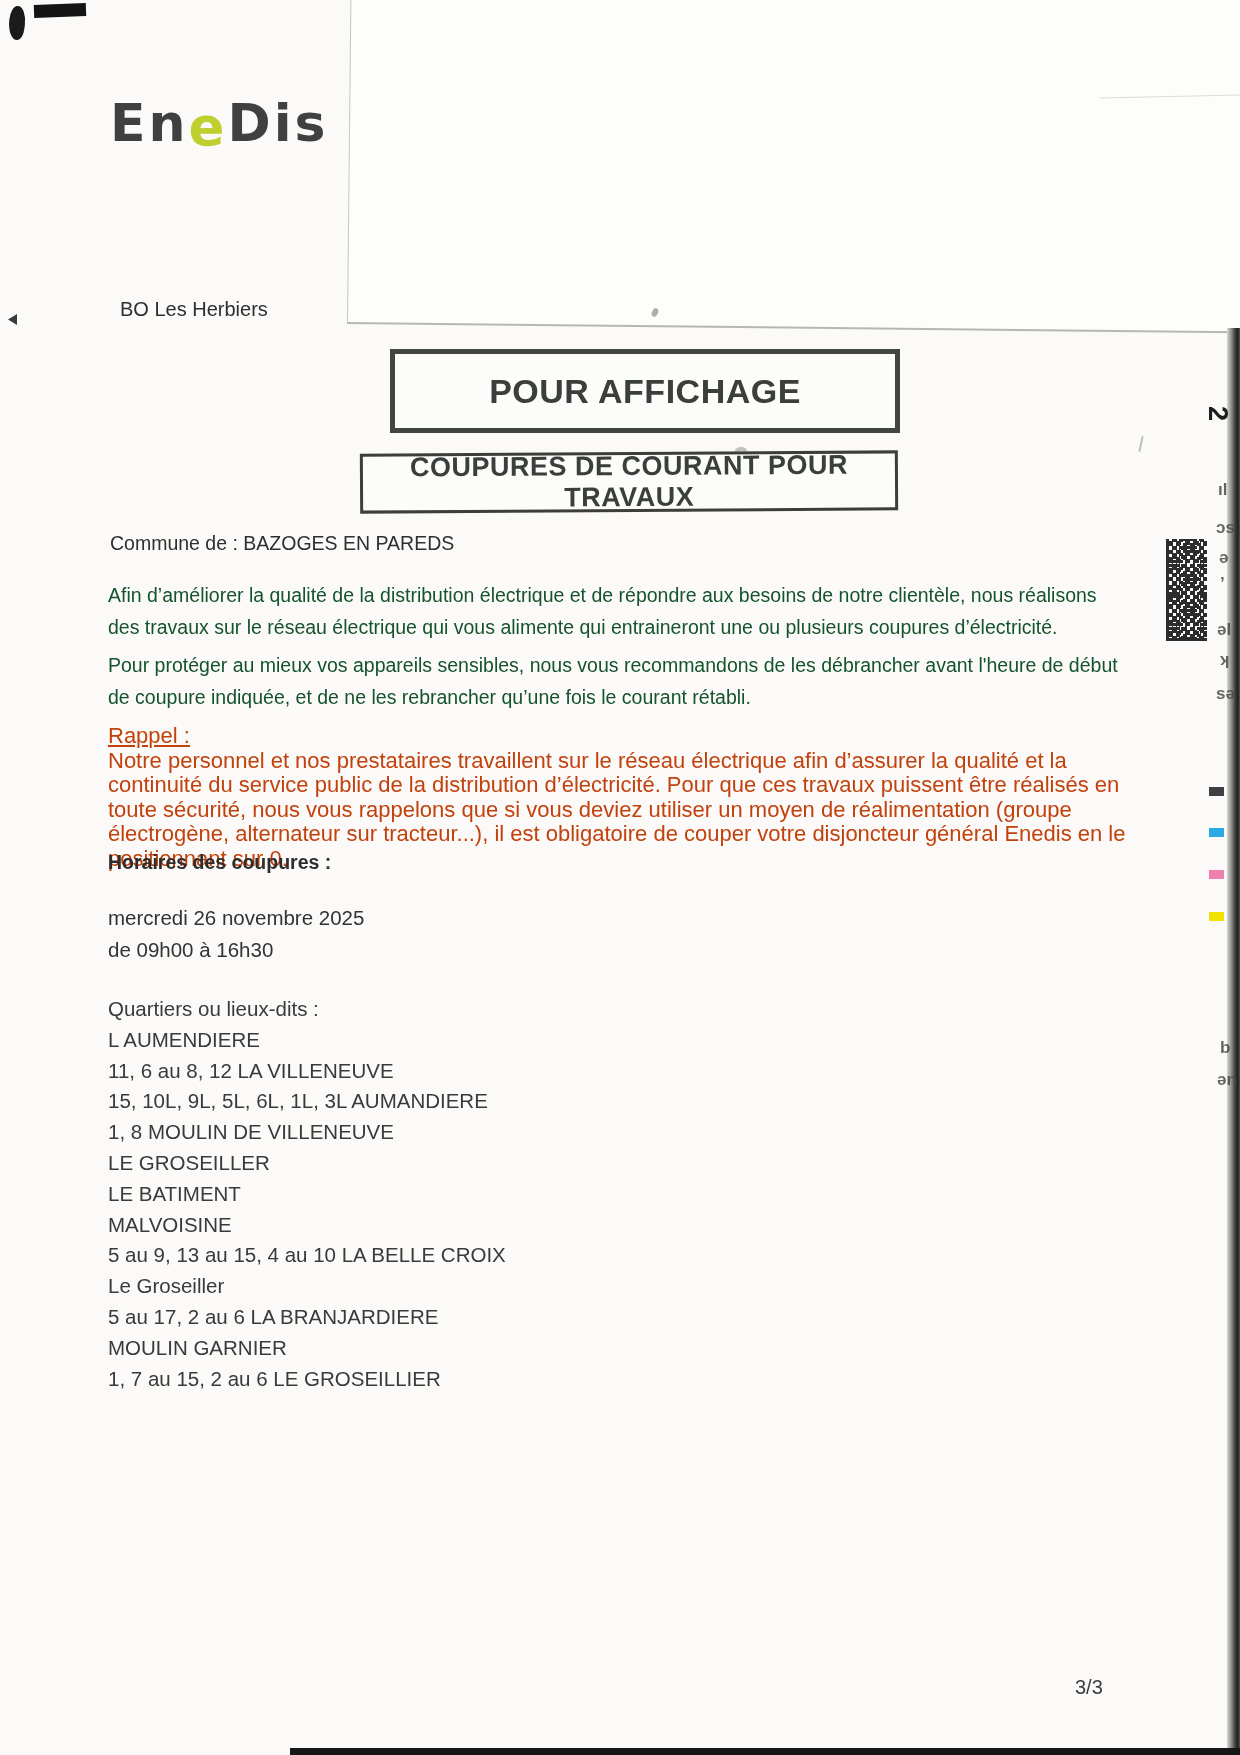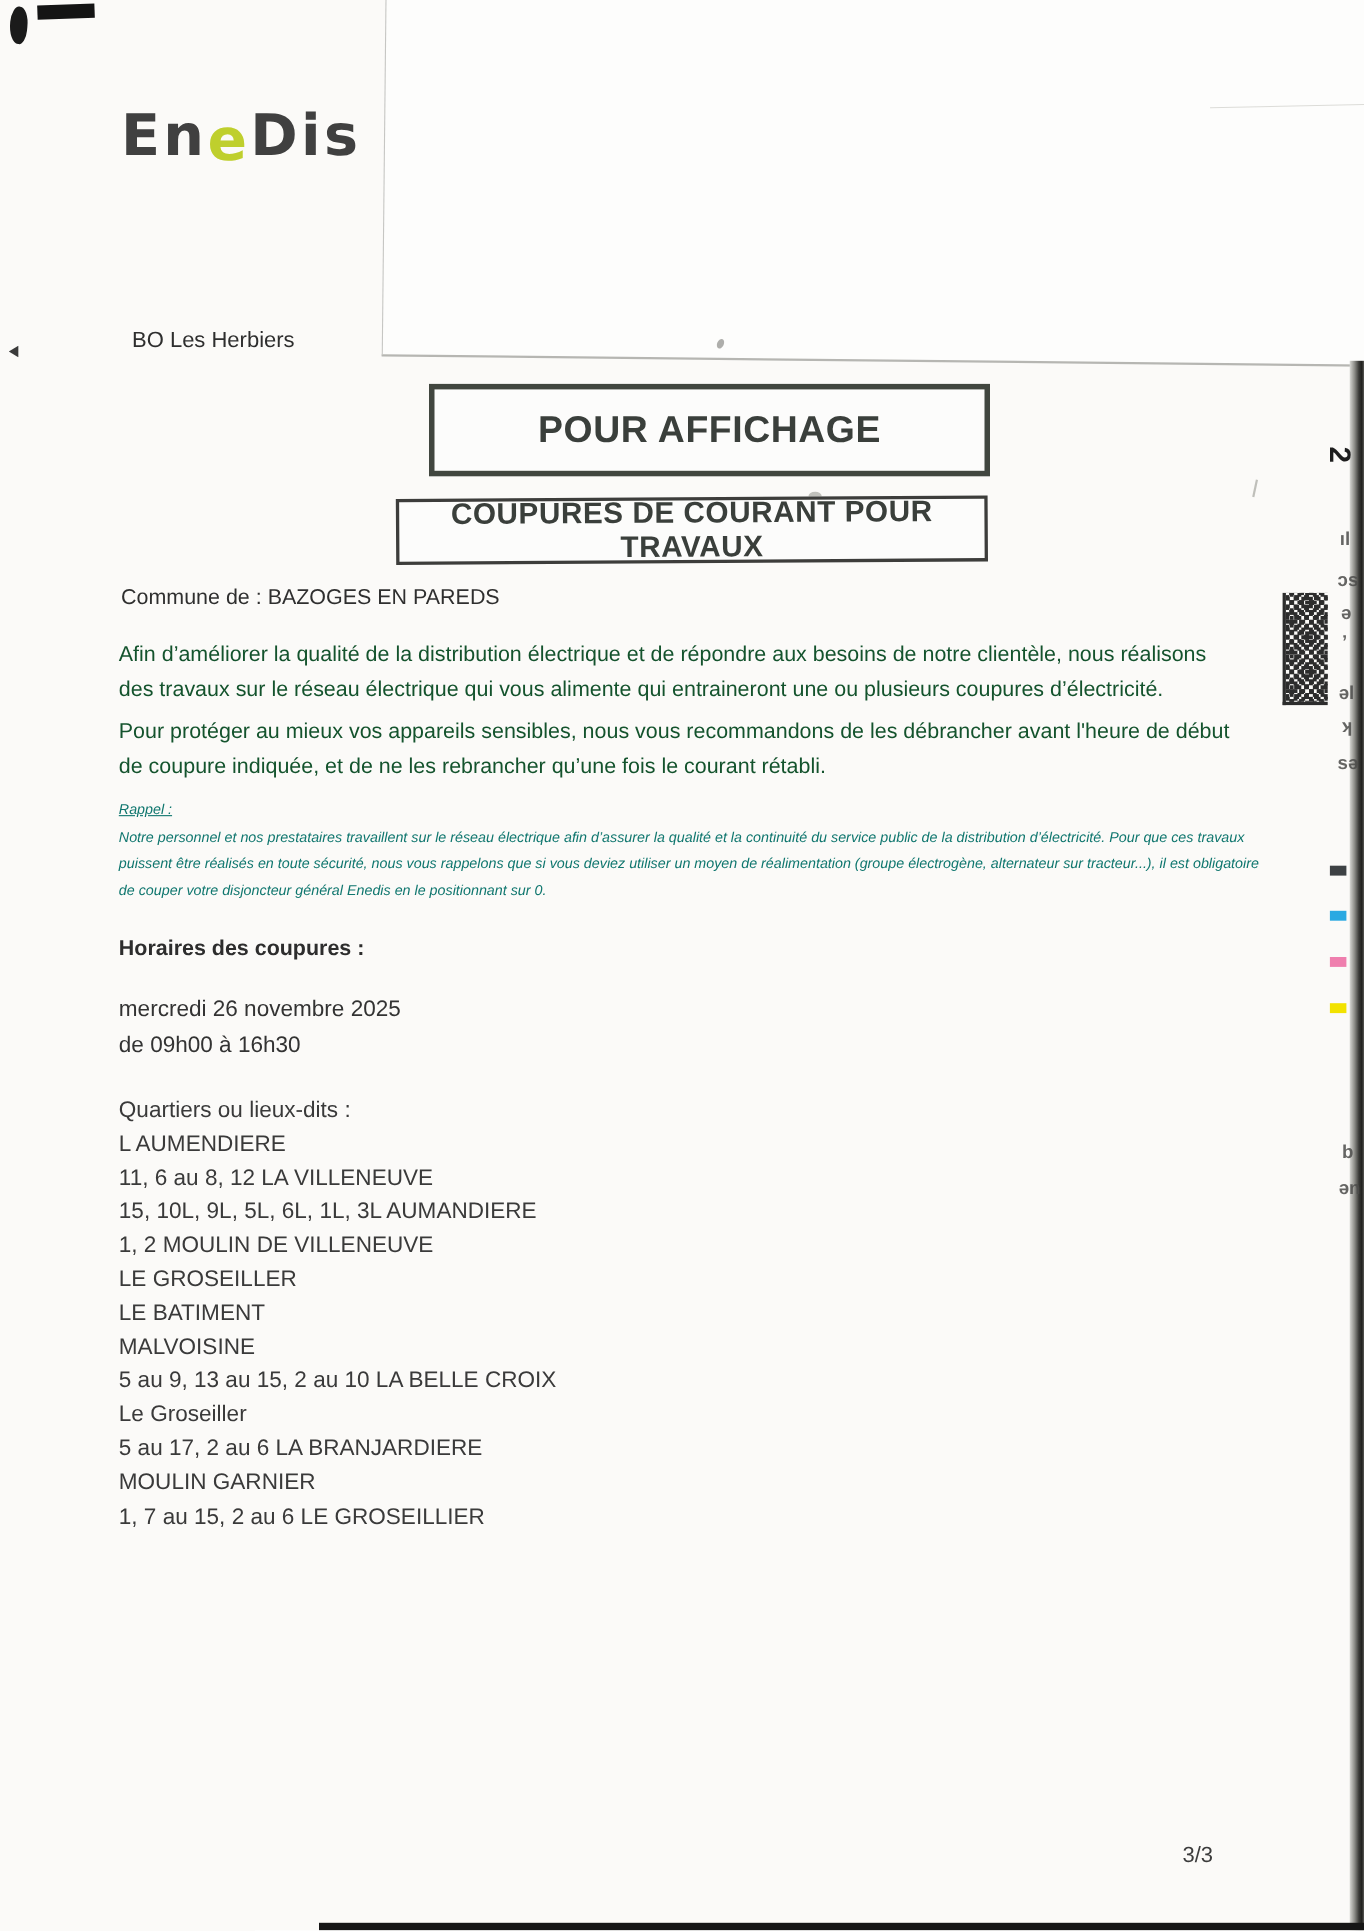--- a/index.html
+++ b/index.html
@@ -52,21 +52,21 @@
   .banner{
     position:absolute;display:flex;align-items:center;justify-content:center;
     background:#fcfcfb;color:#3a3f3b;font-weight:bold;letter-spacing:.5px;text-align:center;
   }
   .title-box{left:390px;top:349px;width:500px;height:74px;border:5px solid #41463f;font-size:34px;text-align:right;}
   .subtitle-box{left:360px;top:452px;width:532px;height:54px;border:3px solid #3d3d3b;font-size:27px;transform:rotate(-0.35deg);}
   .commune{position:absolute;left:110px;top:532px;font-size:19.5px;color:#2f2f2f;}
   .para{position:absolute;left:108px;width:1016px;font-size:19.5px;line-height:31.5px;color:#14532d;margin:0;}
   .p1{top:580px;}
   .p2{top:650px;}
-  .rappel{position:absolute;left:108px;top:724px;width:1040px;font-style:italic;font-size:13px;line-height:24.5px;color:#0f766e;}
+  .rappel{position:absolute;left:108px;top:724px;width:1040px;font-size:22px;line-height:24.5px;color:#c2410c;}
   .rappel-label{text-decoration:underline;display:block;}
   .horaires{position:absolute;left:108px;top:851px;font-size:19.5px;font-weight:bold;color:#2d2d2d;}
   .outage-date{position:absolute;left:108px;top:906px;font-size:20.5px;}
   .outage-time{position:absolute;left:108px;top:938px;font-size:20.5px;}
   .places{position:absolute;left:108px;top:994px;width:900px;font-size:20.5px;line-height:30.8px;color:#3a3a3a;}
   .page-number{position:absolute;left:1075px;top:1676px;font-size:20px;color:#3c3c3c;}
 </style>
 </head>
 <body>
 
@@ -123,25 +123,25 @@
 
   <div class="horaires">Horaires des coupures :</div>
   <div class="outage-date">mercredi 26 novembre 2025</div>
   <div class="outage-time">de 09h00 à 16h30</div>
 
   <div class="places">
     <div>Quartiers ou lieux-dits :</div>
     <div>L AUMENDIERE</div>
     <div>11, 6 au 8, 12 LA VILLENEUVE</div>
     <div>15, 10L, 9L, 5L, 6L, 1L, 3L AUMANDIERE</div>
-    <div>1, 2 MOULIN DE VILLENEUVE</div>
+    <div>1, 8 MOULIN DE VILLENEUVE</div>
     <div>LE GROSEILLER</div>
     <div>LE BATIMENT</div>
     <div>MALVOISINE</div>
-    <div>5 au 9, 13 au 15, 2 au 10 LA BELLE CROIX</div>
+    <div>5 au 9, 13 au 15, 4 au 10 LA BELLE CROIX</div>
     <div>Le Groseiller</div>
     <div>5 au 17, 2 au 6 LA BRANJARDIERE</div>
     <div>MOULIN GARNIER</div>
     <div>1, 7 au 15, 2 au 6 LE GROSEILLIER</div>
   </div>
 
   <div class="page-number">3/3</div>
 
 </div>
 

